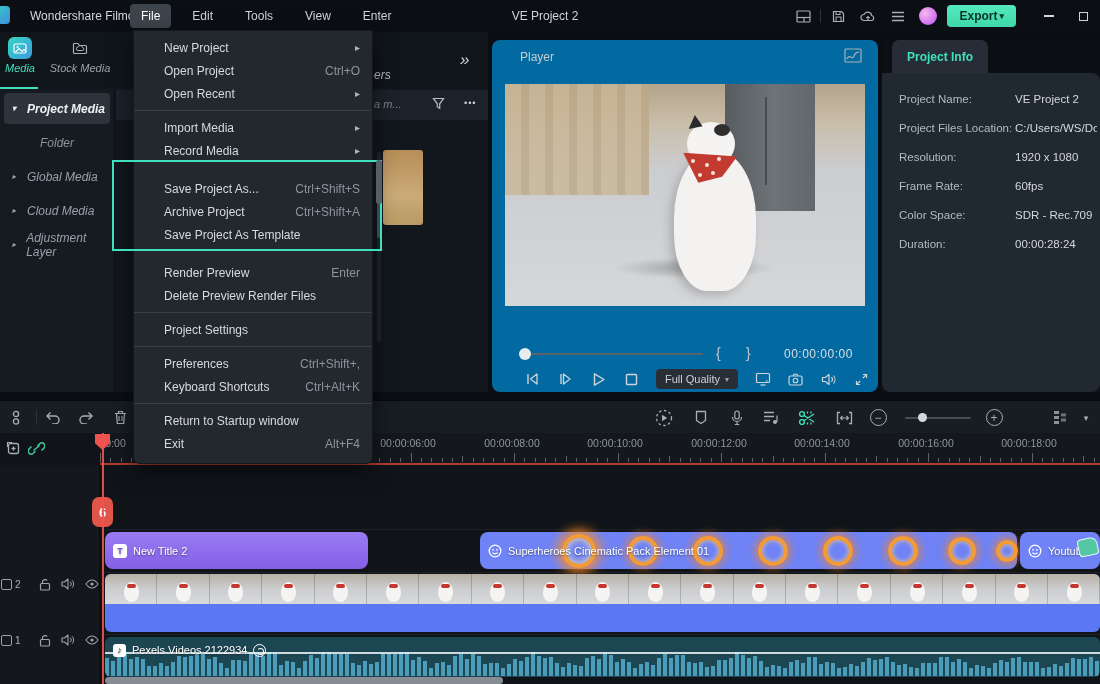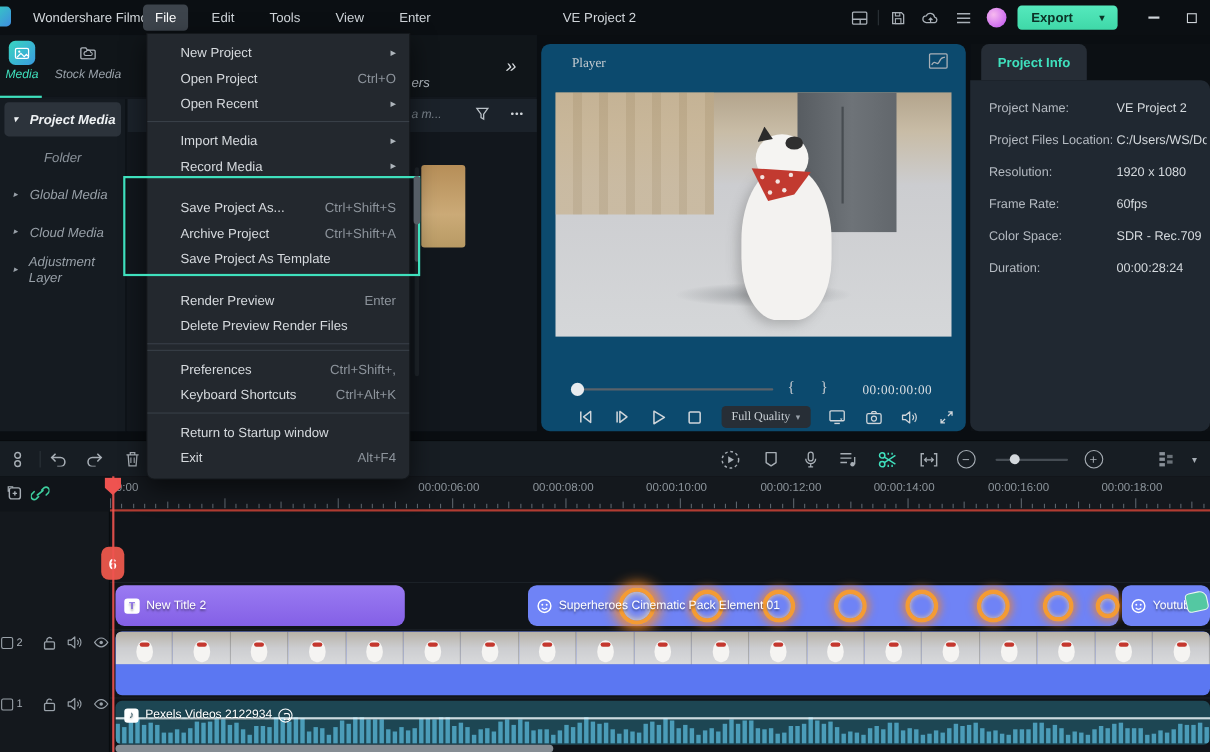--- a/index.html
+++ b/index.html
@@ -20,21 +20,21 @@
   .menubar .m { padding:5px 11px; border-radius:4px; color:#cfd4d9; cursor:default; }
   .menubar .m.active { background:#3d444c; color:#fff; }
   .proj-title { position:absolute; left:480px; top:9px; width:130px; text-align:center; color:#cfd4d9; }
   .tb-icons { position:absolute; right:0; top:0; height:32px; display:flex; align-items:center; }
   .tb-ic { width:30px; height:22px; display:flex; align-items:center; justify-content:center; }
   .tb-sep { width:1px; height:14px; background:#2c3238; margin:0 2px; }
   .avatar { width:18px; height:18px; border-radius:50%; margin:0 10px 0 6px;
             background:radial-gradient(circle at 35% 35%, #f7b9ef, #cf6ef0 70%, #9b4fd8); }
   .export-btn { height:22px; padding:0 12px; margin-right:16px; border-radius:4px;
                 background:linear-gradient(180deg,#55e9bd,#3fd8a8); color:#0b3327;
-                font-weight:bold; font-size:12px; display:flex; align-items:center; gap:24px; }
+                font-weight:bold; font-size:12px; display:flex; align-items:center; gap:2px; }
   .win-btn { width:34px; height:26px; display:flex; align-items:center; justify-content:center; color:#cfd4d9; }
   .minus-glyph { width:10px; height:1.5px; background:#cfd4d9; display:block; }
   .square-glyph { width:9px; height:9px; border:1.2px solid #cfd4d9; display:block; }
 
   
   .media-panel { position:absolute; left:0; top:32px; width:488px; height:360px; background:#13181e;font-style:italic; }
   .mtabs { position:absolute; left:0; top:0; height:56px; width:488px; background:#101519; }
   .mtab { position:absolute; top:5px; text-align:center; font-size:11px; color:#9aa2aa; }
   .mtab .ticon-sq { width:24px; height:22px; margin:0 auto 3px; border-radius:6px; display:flex; align-items:center; justify-content:center; }
   .mtab.active { color:#3fe0bd; }
@@ -49,21 +49,21 @@
   .search-row { position:absolute; left:0; top:0; width:372px; height:30px; background:#1b222a; }
   .search-frag { position:absolute; left:258px; top:8px; color:#79828b; font-size:11px; }
   .more-dots { position:absolute; left:348px; top:8px; color:#cfd4d9; font-size:9px; letter-spacing:1px; }
   .collapse-ic { position:absolute; left:344px; top:-40px; color:#d6dade; font-size:17px; }
   .hdr-frag { position:absolute; left:258px; top:-22px; color:#b7bec5; font-size:12px; }
   .media-thumb { position:absolute; left:267px; top:60px; width:40px; height:75px; border-radius:3px;
                  background:linear-gradient(180deg,#b68e58,#cbaa77 60%,#b89a64); }
   .media-scroll { position:absolute; left:261px; top:62px; width:4px; height:190px; background:#1f252b; border-radius:2px; }
   .media-scroll .thumb { position:absolute; left:0; top:40px; width:4px; height:46px; background:#4d555d; border-radius:2px; }
 
-  .player-panel { position:absolute; left:492px; top:40px; width:386px; height:352px; background:#0c4a6e; border-radius:8px;font-family:Liberation Serif, serif; }
+  .player-panel { position:absolute; left:492px; top:40px; width:386px; height:352px; background:#0369a1; border-radius:8px; }
   .player-title { position:absolute; left:28px; top:10px; color:#c6ccd1; }
   .player-chart-ic { position:absolute; right:16px; top:8px; }
   .video { position:absolute; left:13px; top:44px; width:360px; height:222px; overflow:hidden;
            background:linear-gradient(180deg,#b3a48c 0%,#c8bca6 16%,#cccdd0 38%,#d5d7d9 100%); }
   .curtain { position:absolute; left:0; top:0; width:40%; height:50%;
              background:repeating-linear-gradient(90deg,#c9b697 0 16px,#bca887 16px 24px); opacity:.8; }
   .appliance { position:absolute; left:61%; top:0; width:25%; height:57%;
                background:linear-gradient(90deg,#575c61,#6e7378 55%,#62676c); }
   .appliance::after { content:''; position:absolute; left:45%; top:10%; width:2px; height:70%; background:#474c51; }
   .floor-shadow { position:absolute; left:30%; top:78%; width:45%; height:10%;
@@ -974,20 +974,25 @@
     <div class="mgroup">
       <div class="mi">
           <span>Render Preview</span>
           <span class="sc">Enter</span>
         </div>
       <div class="mi">
           <span>Delete Preview Render Files</span>
         </div>
     </div>
     <div class="msep"></div>
+    <div class="mgroup">
+      <div class="mi">
+          <span>Project Settings</span>
+        </div>
+    </div>
     <div class="msep"></div>
     <div class="mgroup">
       <div class="mi">
           <span>Preferences</span>
           <span class="sc">Ctrl+Shift+,</span>
         </div>
       <div class="mi">
           <span>Keyboard Shortcuts</span>
           <span class="sc">Ctrl+Alt+K</span>
         </div>

